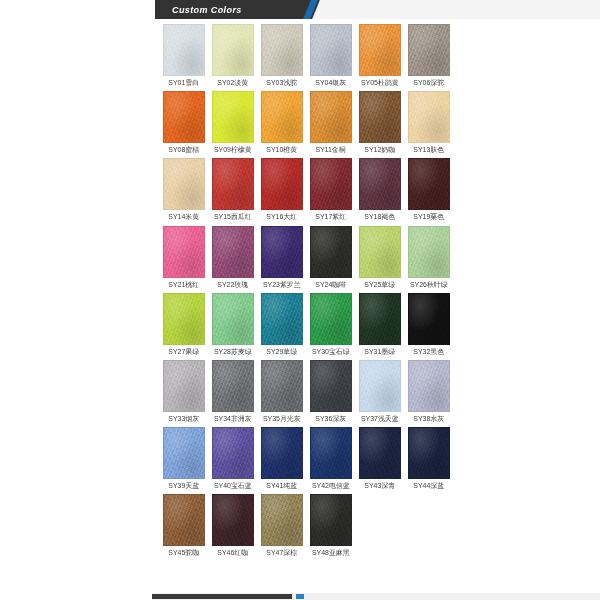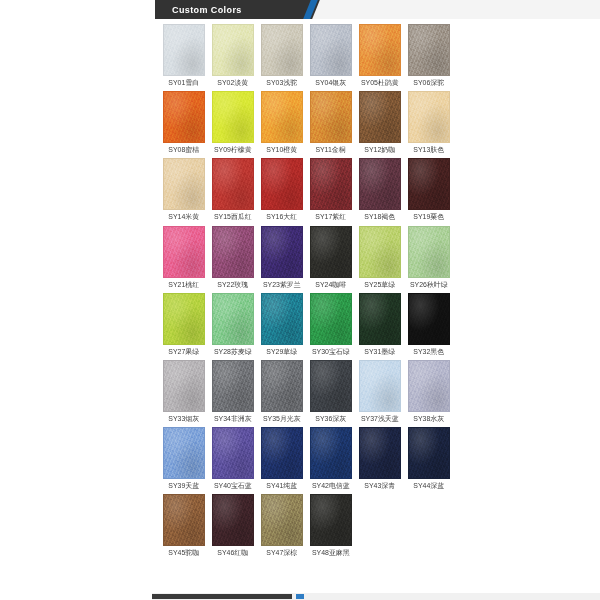--- a/index.html
+++ b/index.html
@@ -30,20 +30,21 @@
   }
   .header-tab {
     position: absolute;
     left: 155px;
     top: 0;
     height: 19px;
     width: 155px;
     background: #333333;
     display: flex;
     align-items: center;
+    font-style: italic;
   }
   .header-tab-title {
     color: #ffffff;
     font-size: 9px;
     font-weight: bold;
     letter-spacing: 0.4px;
     padding-left: 17px;
     white-space: nowrap;
   }
   .header-slash {

